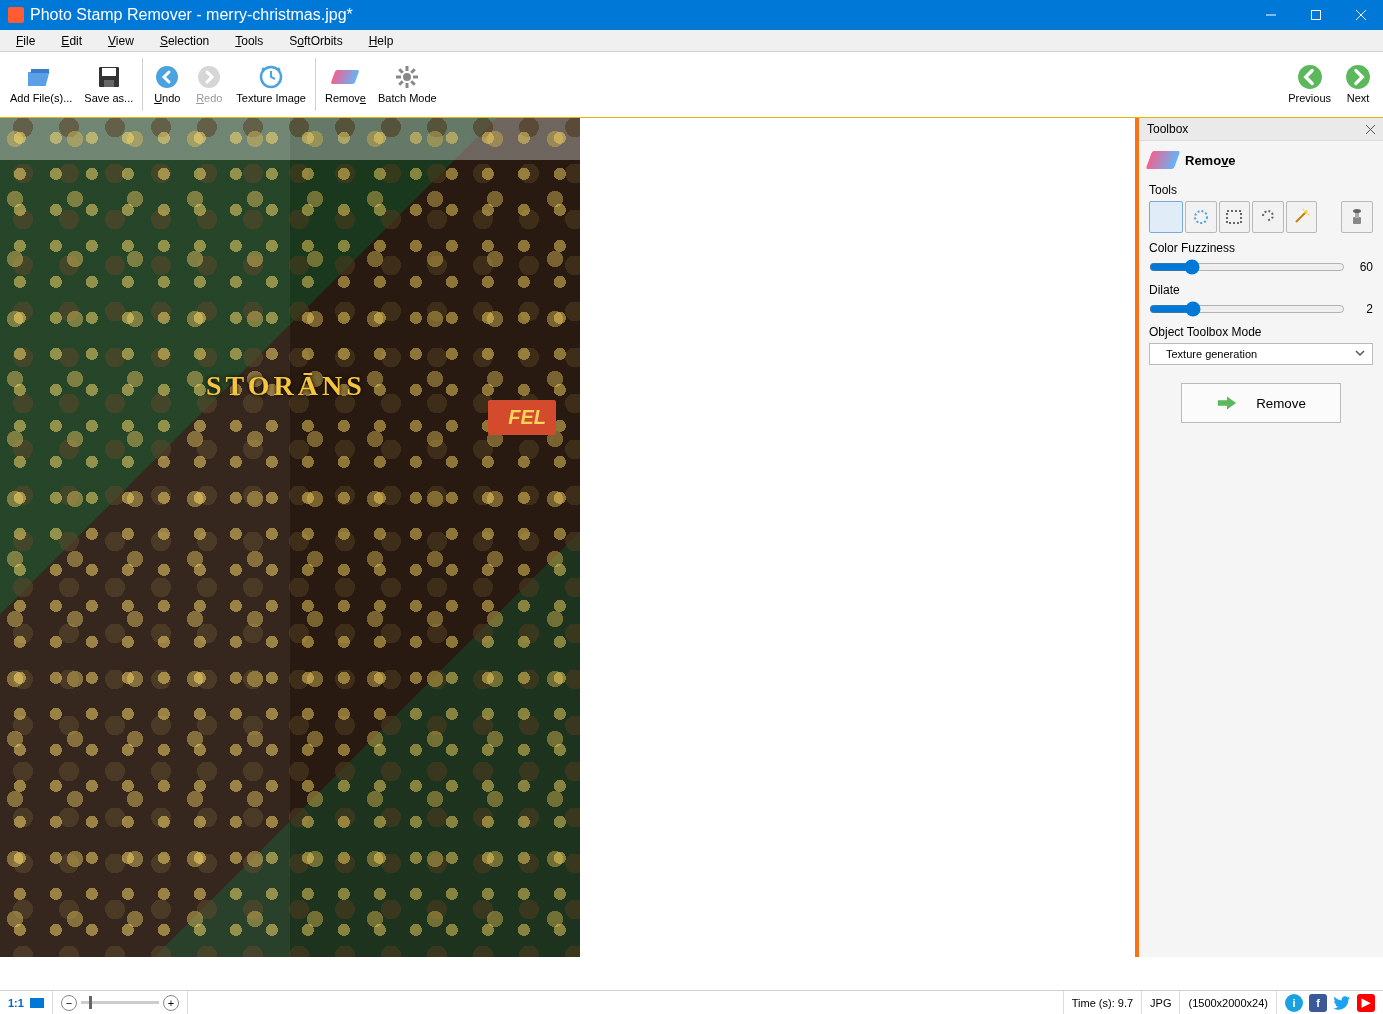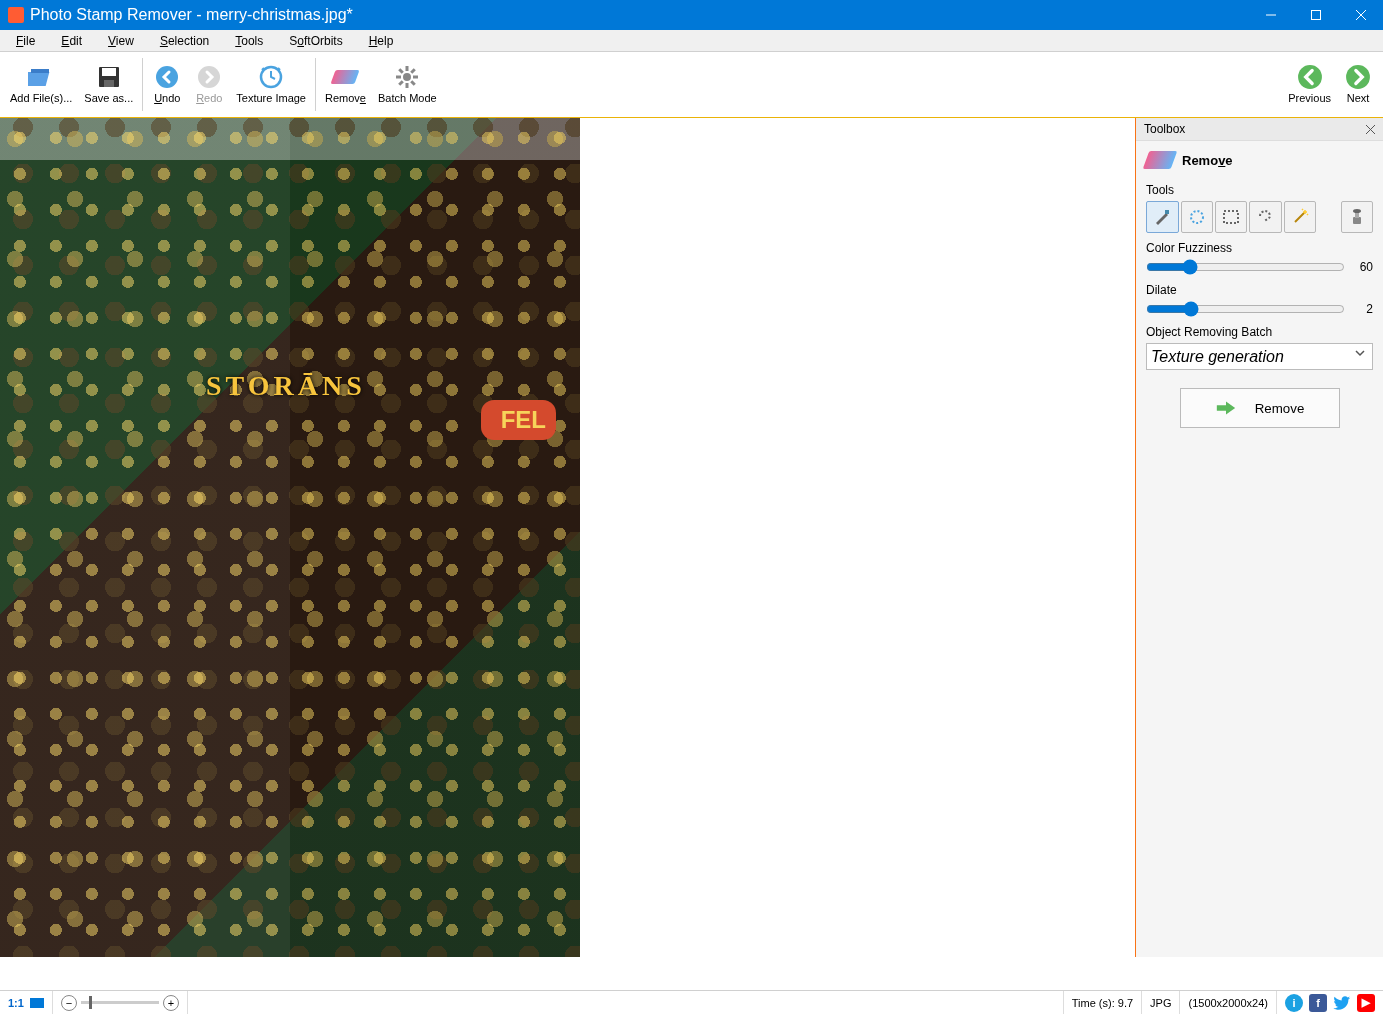--- a/index.html
+++ b/index.html
@@ -33,43 +33,43 @@
 .photo { width: 580px; height: 100%; min-height:300px; background:
   linear-gradient(90deg, rgba(255,255,255,.05) 0 50%, rgba(0,0,0,.05) 50% 100%),
   radial-gradient(circle at 55% 55%, rgba(255,220,100,.5) 0 6px, transparent 6px) 0 0/36px 36px,
   radial-gradient(circle at 25% 35%, rgba(210,180,80,.5) 0 8px, transparent 8px) 0 0/60px 60px,
   radial-gradient(circle at 50% 20%, rgba(80,60,30,.6) 0 10px, transparent 10px) 0 0/46px 46px,
   linear-gradient(180deg, rgba(255,255,255,.35) 0 5%, transparent 5%),
   linear-gradient(135deg, #1a3b1e 0 35%, #2b1b12 35% 70%, #1e3620 70% 100%);
   position: relative;
 }
 .sign { position:absolute; top:252px; left:206px; color:#f7c43d; font-weight:bold; font-size:28px; letter-spacing:4px; text-shadow:0 0 4px #000; font-family:serif;}
-.fel { position:absolute; top:282px; right:24px; background:#d44a2d; color:#f7d45a; font-weight:bold; padding:6px 10px 6px 20px; font-size:24px; border-radius:13px;}
+.fel { position:absolute; top:282px; right:24px; background:#d44a2d; color:#f7d45a; font-weight:bold; padding:6px 10px 6px 20px; font-size:20px; border-radius:2px;font-style:italic;}
 .door { position:absolute; top:260px; left:165px; width:260px; bottom:68px; background:linear-gradient(90deg,#2b1c14 0 49%, #1c120c 49% 51%, #2b1c14 51% 100%); border:10px solid #191009; border-top:70px solid #191009; box-shadow:inset 0 0 40px #000; z-index:-1;}
 
 
-.toolbox { width: 248px; border-left: 1px solid #f97316; background: #f5f5f5; display: flex; flex-direction: column; }
+.toolbox { width: 248px; border-left: 4px solid #f97316; background: #f5f5f5; display: flex; flex-direction: column; }
 .toolbox-header { background: #eaeaea; padding: 4px 8px; font-size: 12px; display:flex; align-items:center; border-bottom:1px solid #ddd;}
 .toolbox-header span{flex:1;}
 .toolbox-body { padding: 10px; font-size: 12px; overflow:auto; }
 .panel-title { display:flex; align-items:center; gap:8px; font-weight:bold; font-size:13px; margin-bottom:14px;}
 .panel-title .eraser-ic { width:28px; height:18px; background:linear-gradient(90deg,#f06292,#64b5f6); transform:skewX(-20deg); border-radius:2px;}
 .section-label { margin: 8px 0 4px; font-size: 12px; }
 .tool-row { display: flex; gap: 2px; align-items: center; margin-bottom:8px;}
 .tool-row .tool-ic, .sqbtn { width: 34px; height: 32px; border: 1px solid #b8b8b8; background:#f2f2f2; display:flex; align-items:center; justify-content:center; cursor:pointer; border-radius:2px;}
 .tool-ic.sel{ border:1px solid #7aa8d8; background:#e0edf8;}
 .tool-gap{width:22px;}
 .slider-row { display:flex; align-items:center; gap:8px; margin-bottom:8px;}
 .slider-row input[type=range]{ flex:1; accent-color:#0078d7;}
 .slider-row span.val{ width:20px; text-align:right;}
 .btn-row{ display:flex; gap:6px; align-items:center; margin:14px 0;}
 .btn{ border:1px solid #bbb; background:#f3f3f3; padding:8px 14px; cursor:pointer; font-size:12px; border-radius:2px;}
 .btn.wide{flex:1;}
 .sel-wrap{ position:relative;}
-.sel{ width:100%; border:1px solid #bbb; background:#fff; padding:4px 4px; font-size:16px; appearance:none;font-style:italic;}
+.sel{ width:100%; border:1px solid #bbb; background:#fff; padding:4px 16px; font-size:11px; appearance:none;}
 .sel-caret{ position:absolute; right:8px; top:5px; pointer-events:none;}
 .remove-btn{ display:flex; align-items:center; justify-content:center; gap:18px; width:160px; margin:18px auto; padding:10px 12px; border:1px solid #bbb; background:#fbfbfb; cursor:pointer;}
 .remove-btn svg{width:22px;height:18px;}
 
 
 .statusbar { height: 24px; border-top: 1px solid #d0d0d0; display: flex; align-items: flex-start; font-size: 11px; background:#fff;margin-top:33px;}
 .statusbar > div { padding: 0 8px; border-left:1px solid #ddd; height:100%; display:flex; align-items:center;}
 .statusbar > div:first-child{border-left:none;}
 .ratio{ color:#0066cc; font-weight:bold;}
 .fit-ic{ width:14px; height:10px; border:2px solid #0078d7; background:#0078d7; display:inline-block;}
@@ -286,21 +286,21 @@
         <span class="val">60</span>
       </div>
 
       <div class="section-label">Dilate</div>
       <div class="slider-row">
         <input type="range" min="0" max="10" value="2" style="">
         <span class="val">2</span>
       </div>
 
 
-      <div class="section-label">Object Removing Batch</div>
+      <div class="section-label">Object Toolbox Mode</div>
       <div class="sel-wrap">
         <select class="sel">
           <option>Texture generation</option>
         </select>
         <svg class="sel-caret" width="10" height="10">
             <path d="M1 3l4 4 4-4" fill="none" stroke="#555" stroke-width="1.5"></path>
           </svg>
       </div>
 
       <button class="remove-btn">

